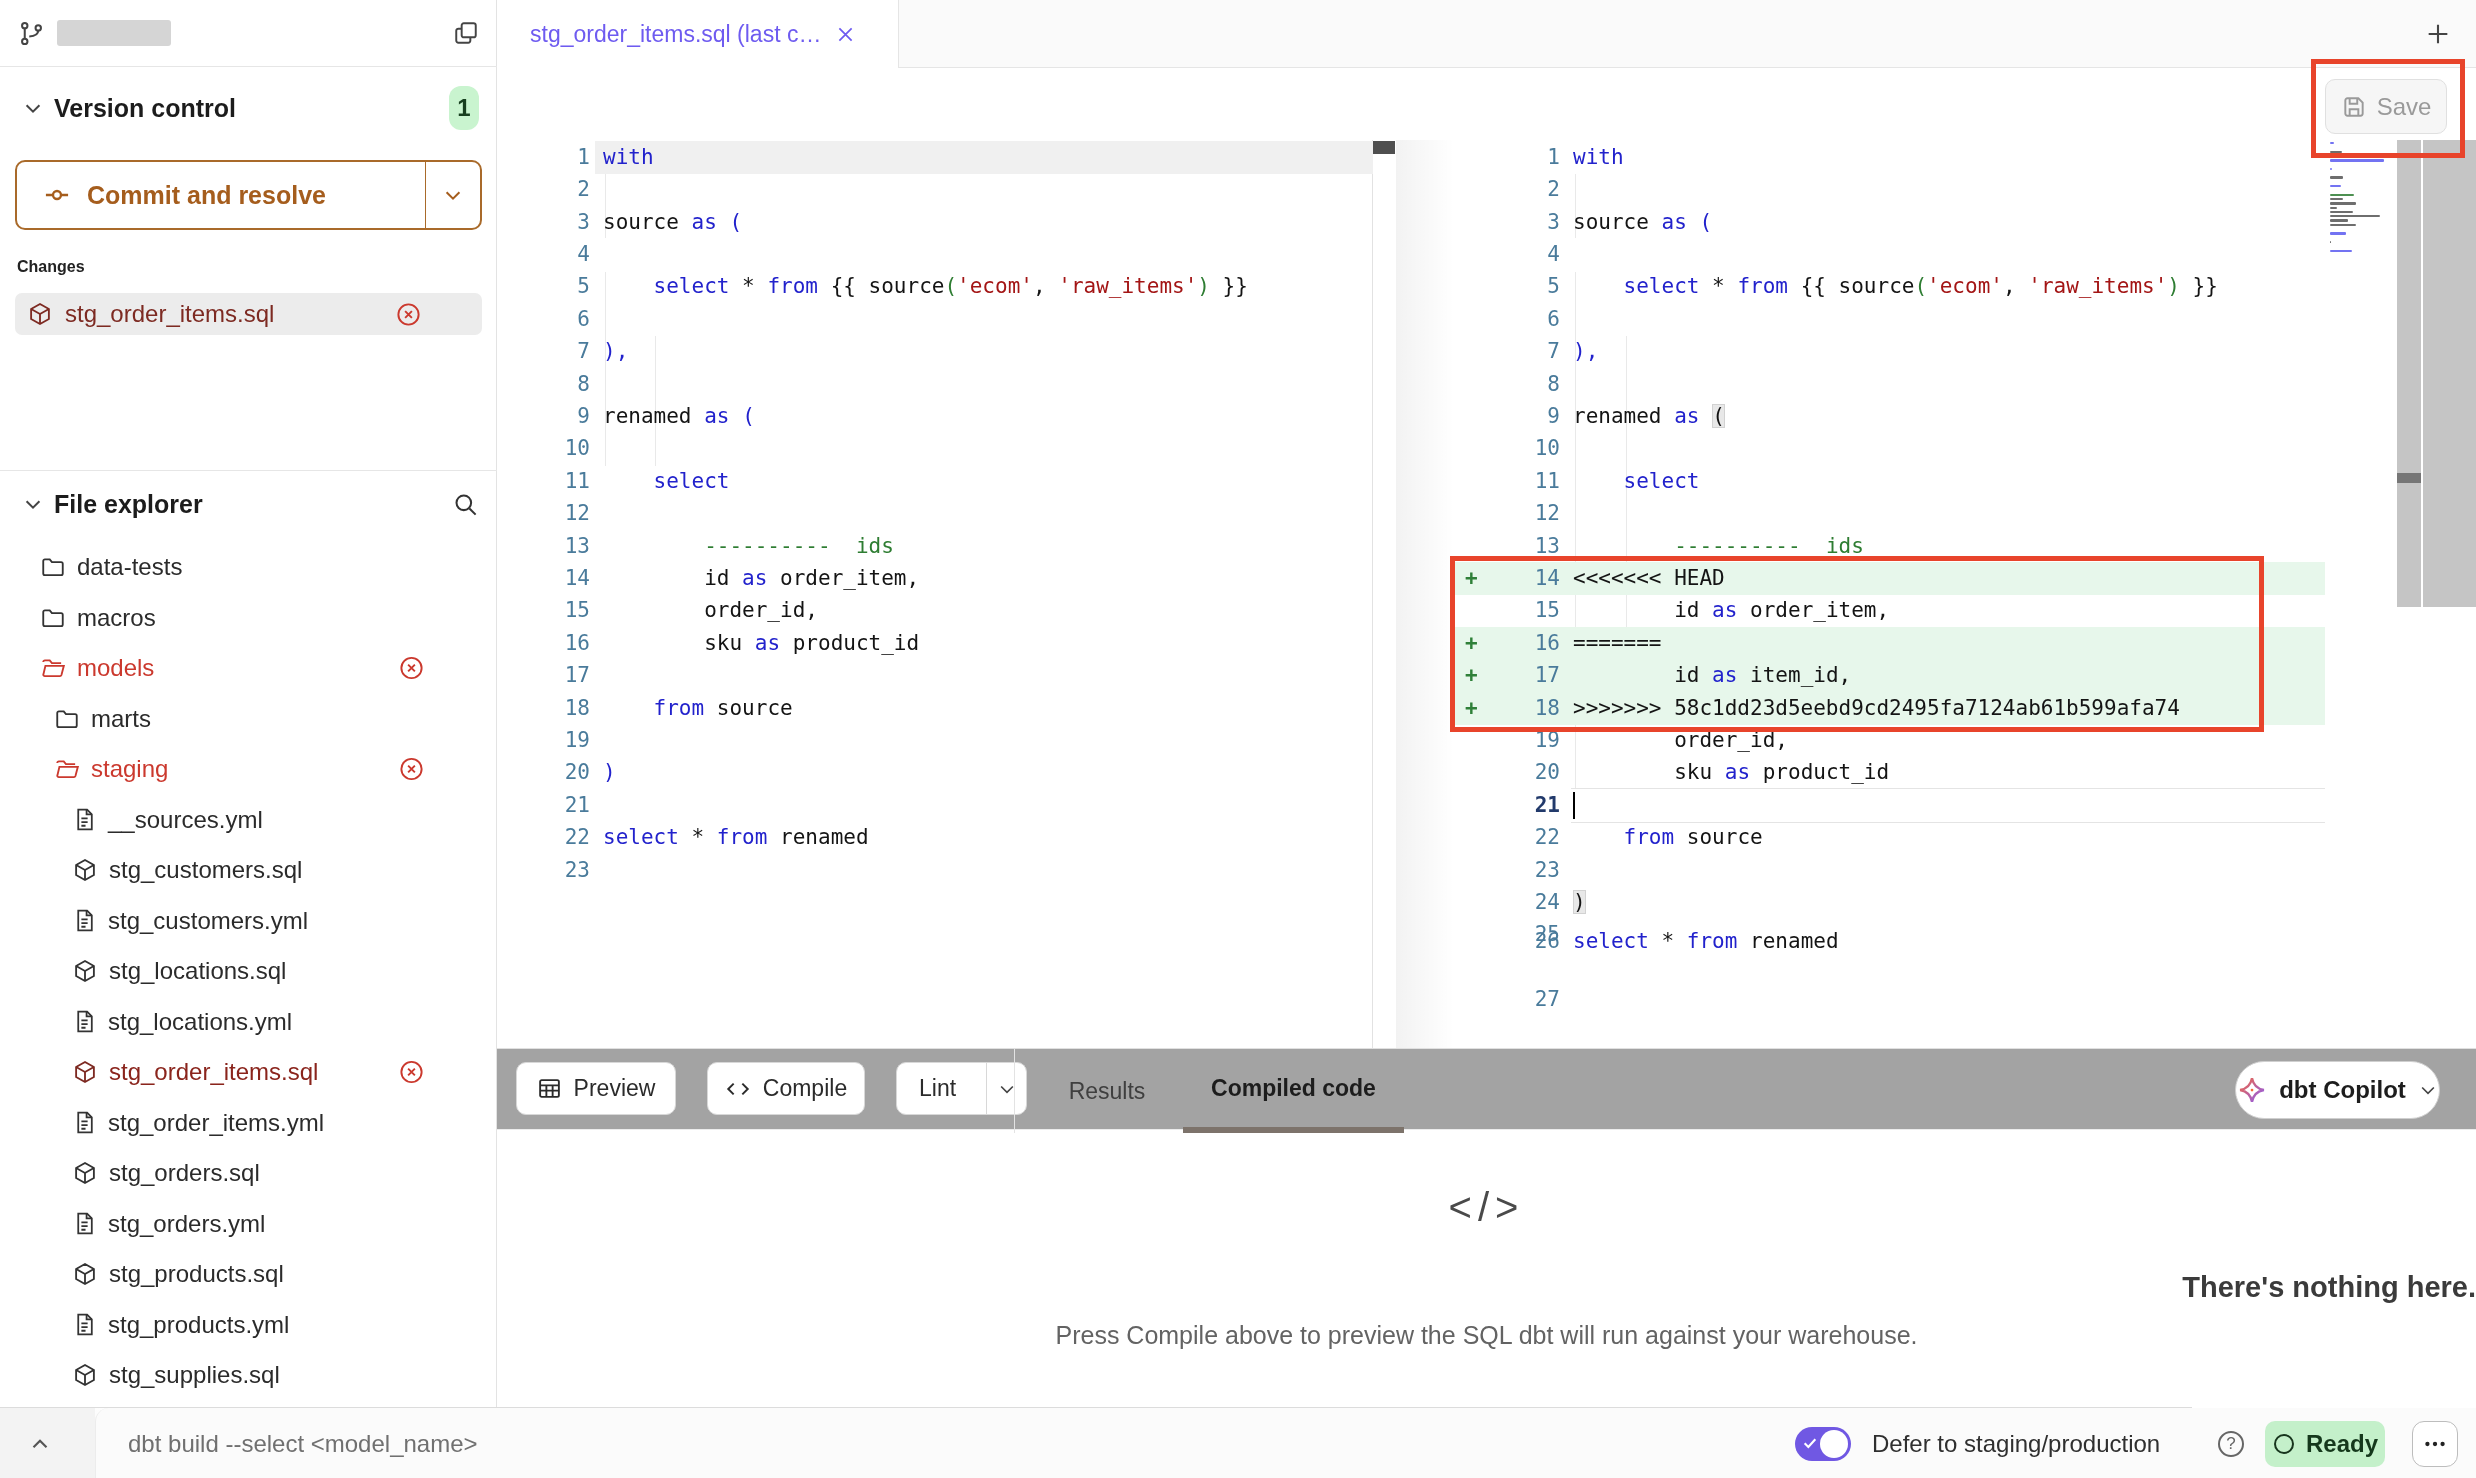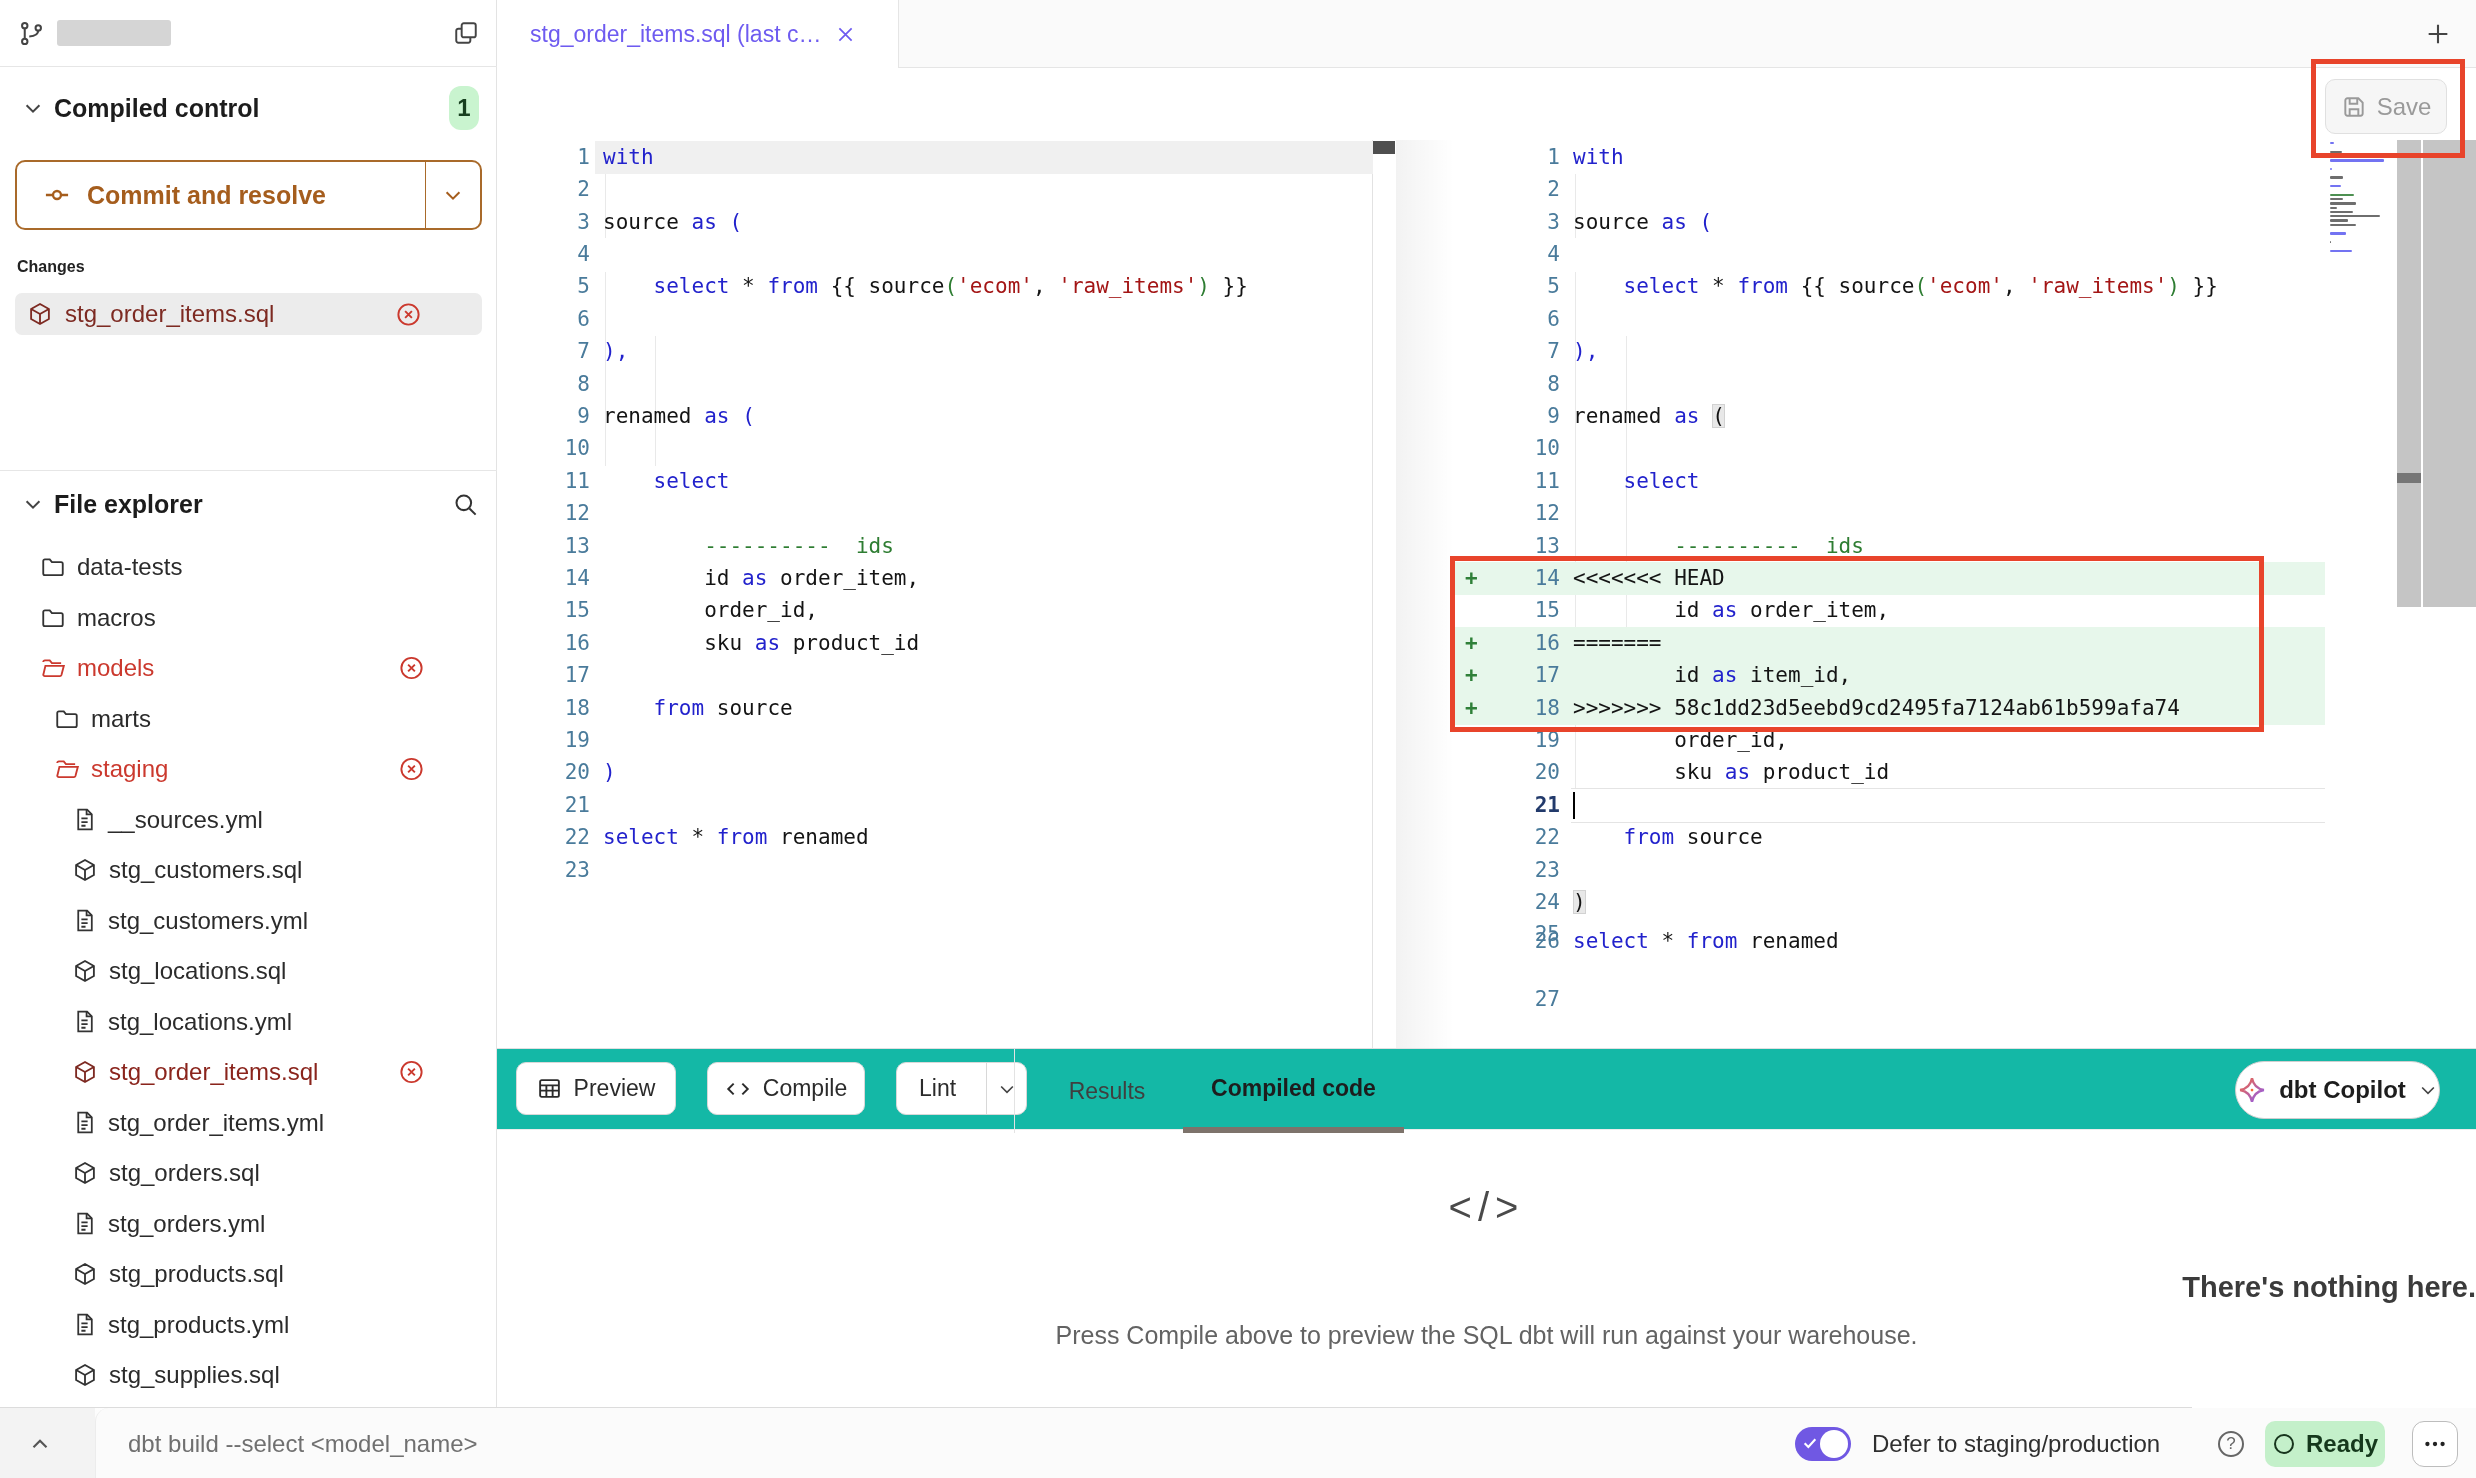--- a/index.html
+++ b/index.html
@@ -75,21 +75,21 @@
   .minimap { position:absolute; left:2330px; top:142px; width:62px; height:130px; z-index:2; }
   .mm-bar { position:absolute; height:2.4px; border-radius:1px; }
   .track-narrow { position:absolute; left:2397px; top:140px; width:24px; height:467px; background:#c5c5c5; }
   .track-narrow .thumb { position:absolute; left:0; top:333px; width:24px; height:10px; background:#767676; }
   .track-wide { position:absolute; left:2423px; top:140px; width:53px; height:467px; background:#c5c5c5; }
 
   .save-anno { position:absolute; left:2311px; top:59px; width:154px; height:99px; border:5px solid #e8442b; z-index:6; pointer-events:none; }
   .save-btn { position:absolute; left:2325px; top:79px; width:122px; height:55px; background:#f6f6f6; border:1px solid #e0e0e0; border-radius:10px; display:flex; align-items:center; justify-content:center; gap:10px; color:#9a9a9a; font-size:24px; font-weight:500; }
 
   
-  .toolbar { position:absolute; left:497px; top:1048px; width:1979px; height:82px; background:#14b8a6; border-top:1px solid #e0e0e0; border-bottom:1px solid #ececec; }
+  .toolbar { position:absolute; left:497px; top:1048px; width:1979px; height:82px; background:#a3a3a3; border-top:1px solid #e0e0e0; border-bottom:1px solid #ececec; }
   .tbtn { position:absolute; top:13px; height:53px; border:1px solid #d8d8d8; border-radius:10px; background:#fff; display:flex; align-items:center; justify-content:center; gap:12px; font-size:23px; font-weight:500; color:#2b2b2b; cursor:pointer; }
   .tb-preview { left:19px; width:160px; }
   .tb-compile { left:210px; width:158px; }
   .tb-lint { left:399px; width:131px; padding:0; }
   .tb-lint .lint-main { padding:0 18px 0 22px; }
   .tb-lint .lint-caret { width:44px; height:100%; border-left:1px solid #d8d8d8; display:flex; align-items:center; justify-content:center; color:#444; }
   .tb-divider { position:absolute; left:517px; top:0; width:1px; height:84px; background:#e3e3e3; }
   .rtab { position:absolute; top:0; height:84px; display:flex; align-items:center; justify-content:center; font-size:23px; cursor:pointer; }
   .rtab-results { left:545px; width:130px; color:#3f3f3f; font-weight:500; }
   .rtab-compiled { left:686px; width:221px; color:#1d1d1d; font-weight:600; border-bottom:6px solid #7d736b; }
@@ -139,21 +139,21 @@
           </svg>
       </span>
     </div>
 
     <div class="vc-head">
       <span class="icon" style="color:#444">
         <svg width="22" height="22" viewBox="0 0 24 24" fill="none" stroke="currentColor" stroke-width="2.2">
             <path d="M5 9l7 7 7-7"></path>
           </svg>
       </span>
-      <span class="section-title">Compiled control</span>
+      <span class="section-title">Version control</span>
       <span class="green-badge">1</span>
     </div>
 
     <div class="commit-btn">
       <span class="commit-main">
         <span class="icon">
           <svg width="28" height="28" viewBox="0 0 24 24" fill="none" stroke="currentColor" stroke-width="2">
               <circle cx="12" cy="12" r="3.4"></circle>
               <path d="M2.5 12h6M15.5 12h6"></path>
             </svg>

